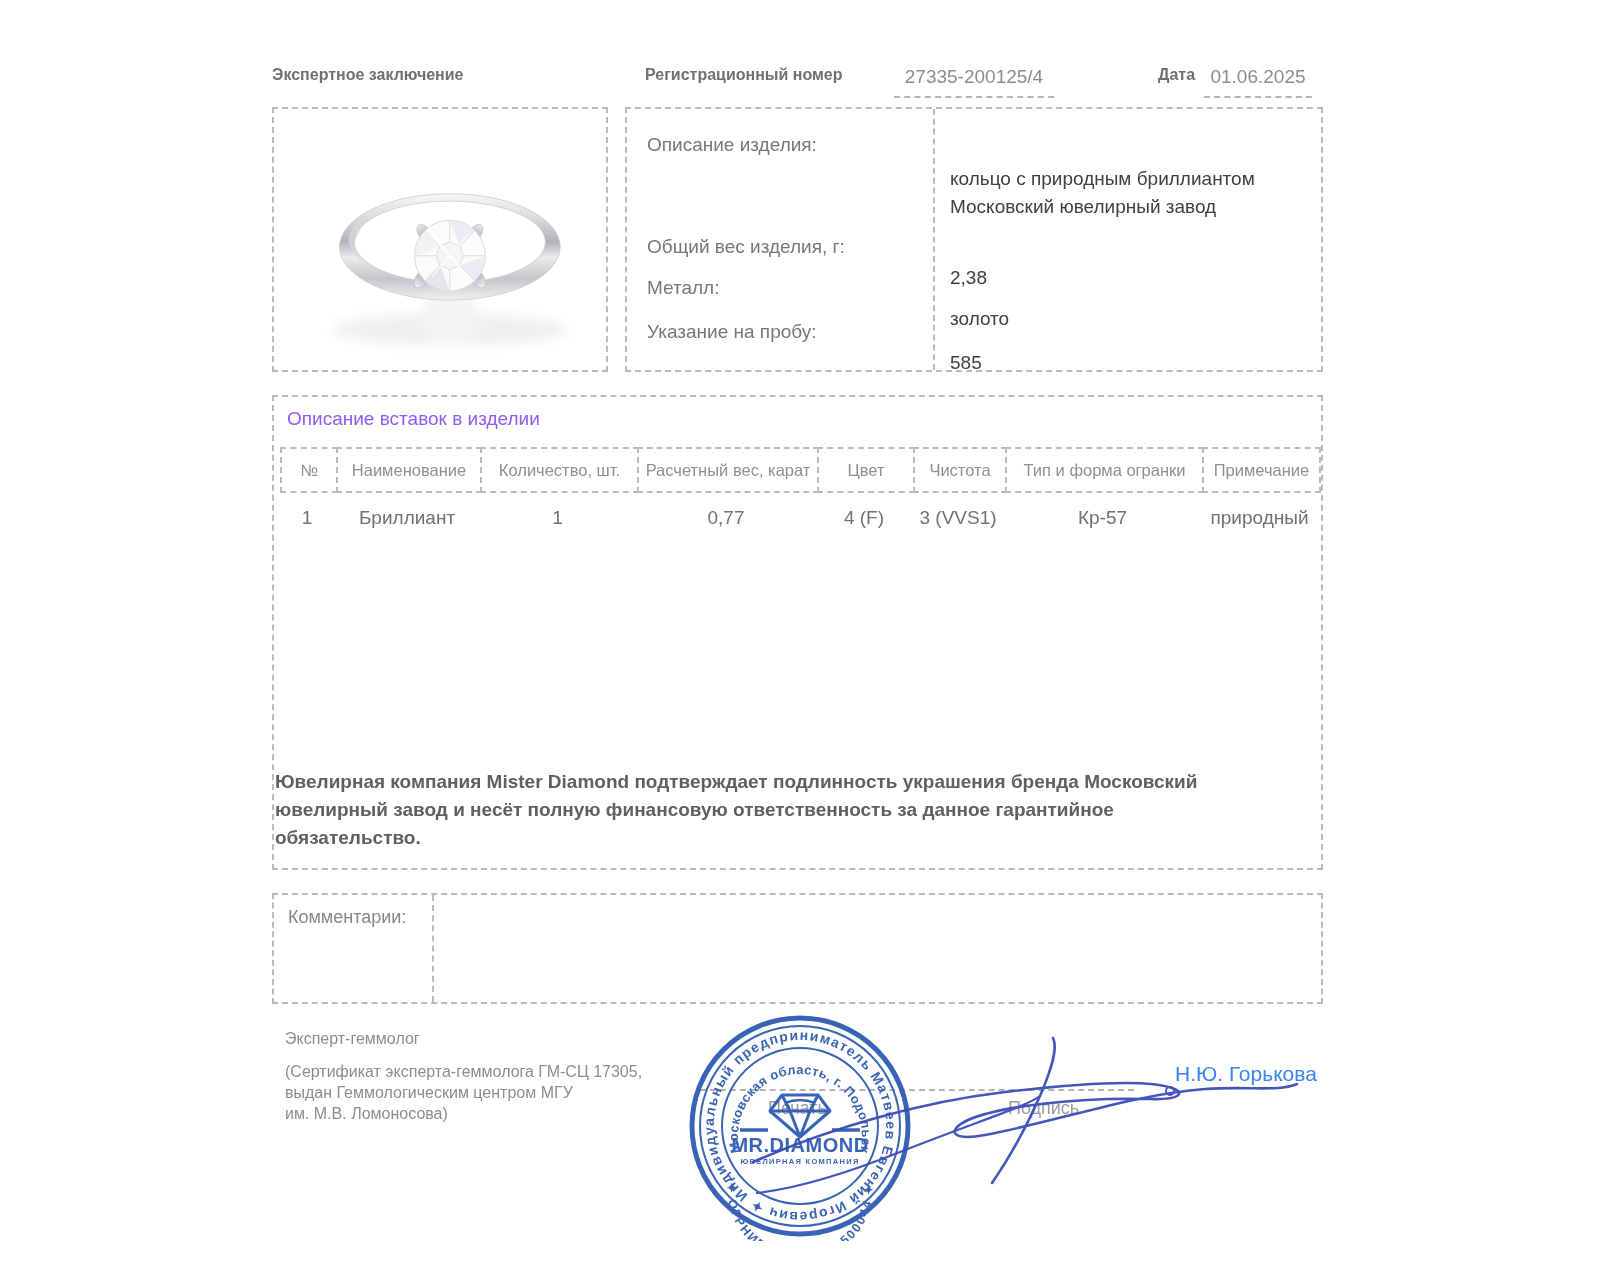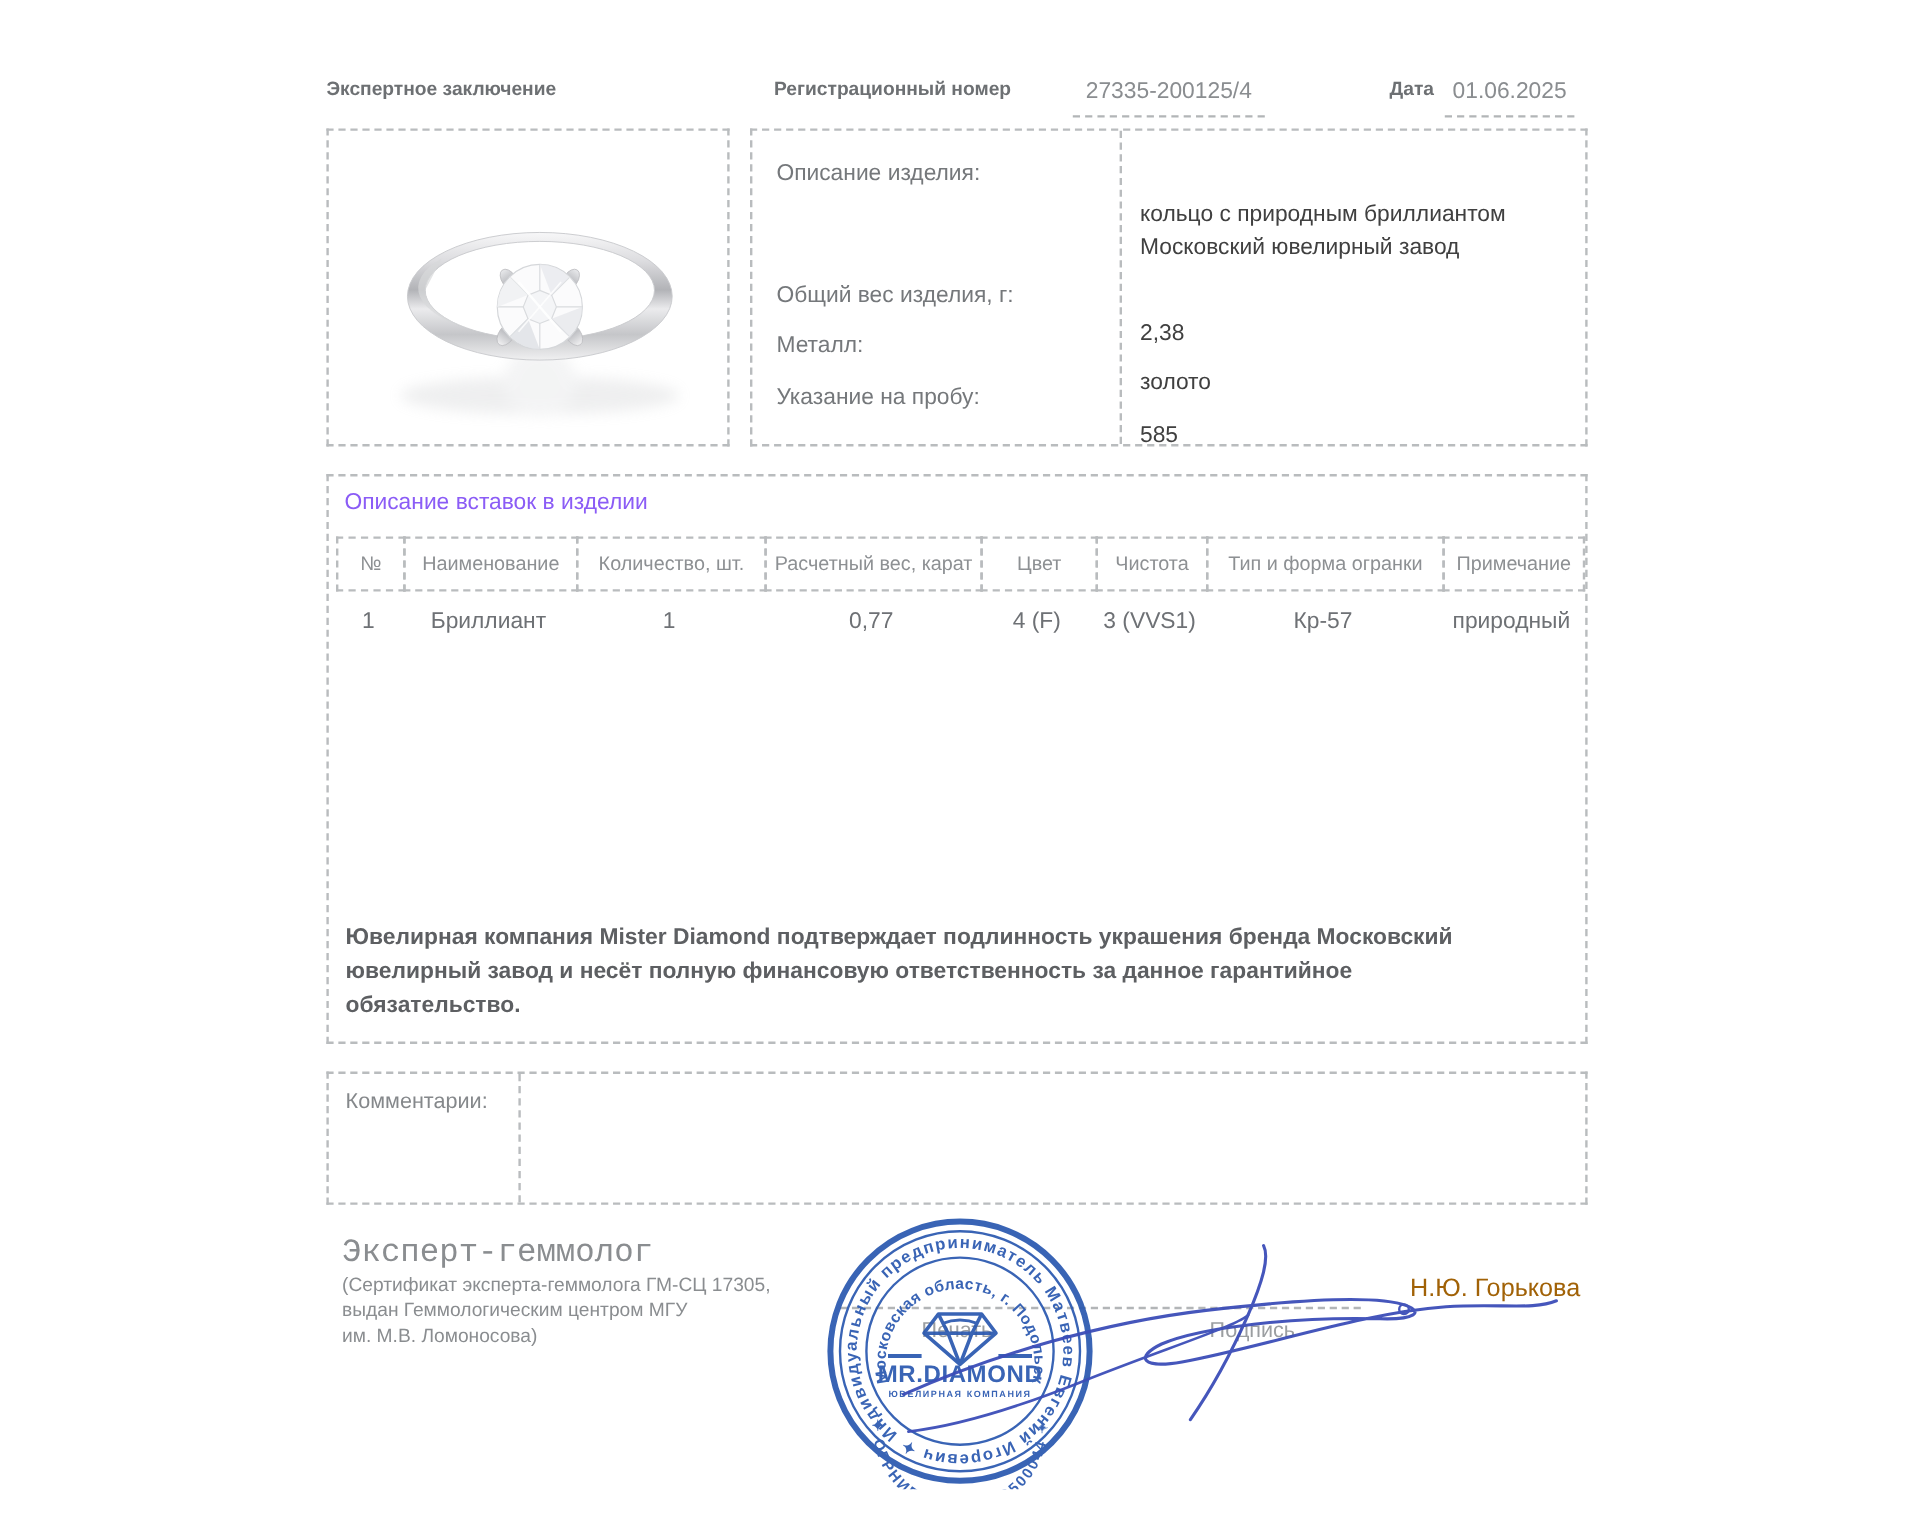--- a/index.html
+++ b/index.html
@@ -20,27 +20,27 @@
 
   
   .tbl-head-row { position:absolute; left:6px; top:50px; display:flex; }
   .hcell { height:46px; border:2px dashed #b9bcbe; margin-left:-2px;
            display:flex; align-items:center; justify-content:center;
            font-size:16.5px; color:#8d9093; white-space:nowrap; }
   .hcell:first-child { margin-left:0; }
   .drow { position:absolute; left:6px; top:110px; display:flex; }
   .dcell { display:flex; align-items:center; justify-content:center;
            font-size:19px; color:#6e7175; margin-left:-2px; }
-  .statement { position:absolute; left:14px; bottom:16px; width:950px;
+  .statement { position:absolute; left:1px; bottom:16px; width:950px;
                font-size:19px; font-weight:bold; color:#5d5f62; line-height:28px; }
 
   .comments-text { font-size:18px; color:#75787b; line-height:26px; }
 
   .foot-gray { color:#8a8d90; }
-  .sig-name { font-size:21px; color:#a16207; }
+  .sig-name { font-size:21px; color:#3b82f6; }
   .field-label { font-size:18px; color:#9b9ea1; }
 </style>
 </head>
 <body>
 
 <div class="abs hdr-item lbl-bold" style="left:272px;">Экспертное заключение</div>
 
 <div class="abs hdr-item lbl-bold" style="left:645px;">Регистрационный номер</div>
 <div class="abs hdr-item val-gray dash-underline" style="left:894px; width:160px; text-align:center; padding-bottom:8px;">27335-200125/4</div>
 
@@ -156,21 +156,21 @@
   </div>
 
   <div class="statement">Ювелирная компания Mister Diamond подтверждает подлинность украшения бренда Московский ювелирный завод и несёт полную финансовую ответственность за данное гарантийное обязательство.</div>
 </div>
 
 <div class="abs dashed-box" style="left:272px; top:893px; width:1051px; height:111px;">
   <div class="abs" style="left:158px; top:0; height:100%; border-left:2px dashed #b9bcbe;"></div>
   <div class="abs" style="left:14px; top:12px; font-size:18px; color:#85888b;">Комментарии:</div>
 </div>
 
-<div class="abs foot-gray" style="left:285px; top:1030px; font-size:27px;font-family:Liberation Mono, monospace;">Эксперт-геммолог</div>
+<div class="abs foot-gray" style="left:285px; top:1030px; font-size:16px;">Эксперт-геммолог</div>
 <div class="abs foot-gray" style="left:285px; top:1061px; font-size:16px; line-height:21px;">
   <div>(Сертификат эксперта-геммолога ГМ-СЦ 17305,</div>
   <div>выдан Геммологическим центром МГУ</div>
   <div>им. М.В. Ломоносова)</div>
 </div>
 
 <div class="abs" style="left:700px; top:1071px; width:434px; height:20px; border-bottom:2px dashed #b2b5b7;"></div>
 <div class="abs field-label" style="left:768px; top:1098px;">Печать</div>
 <div class="abs field-label" style="left:1008px; top:1098px;">Подпись</div>
 

